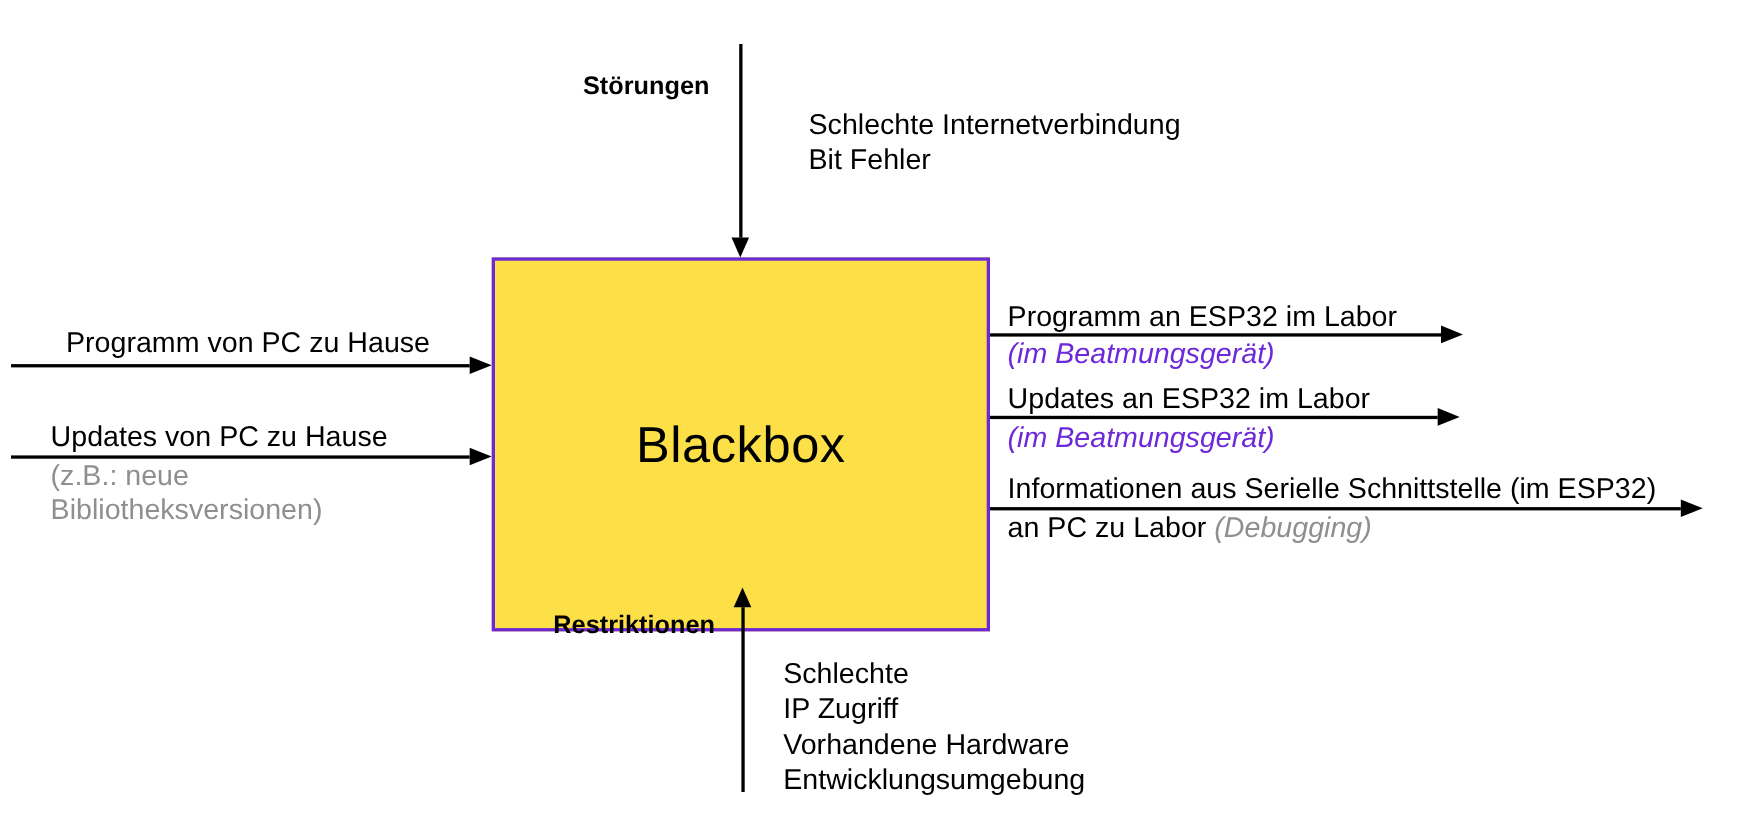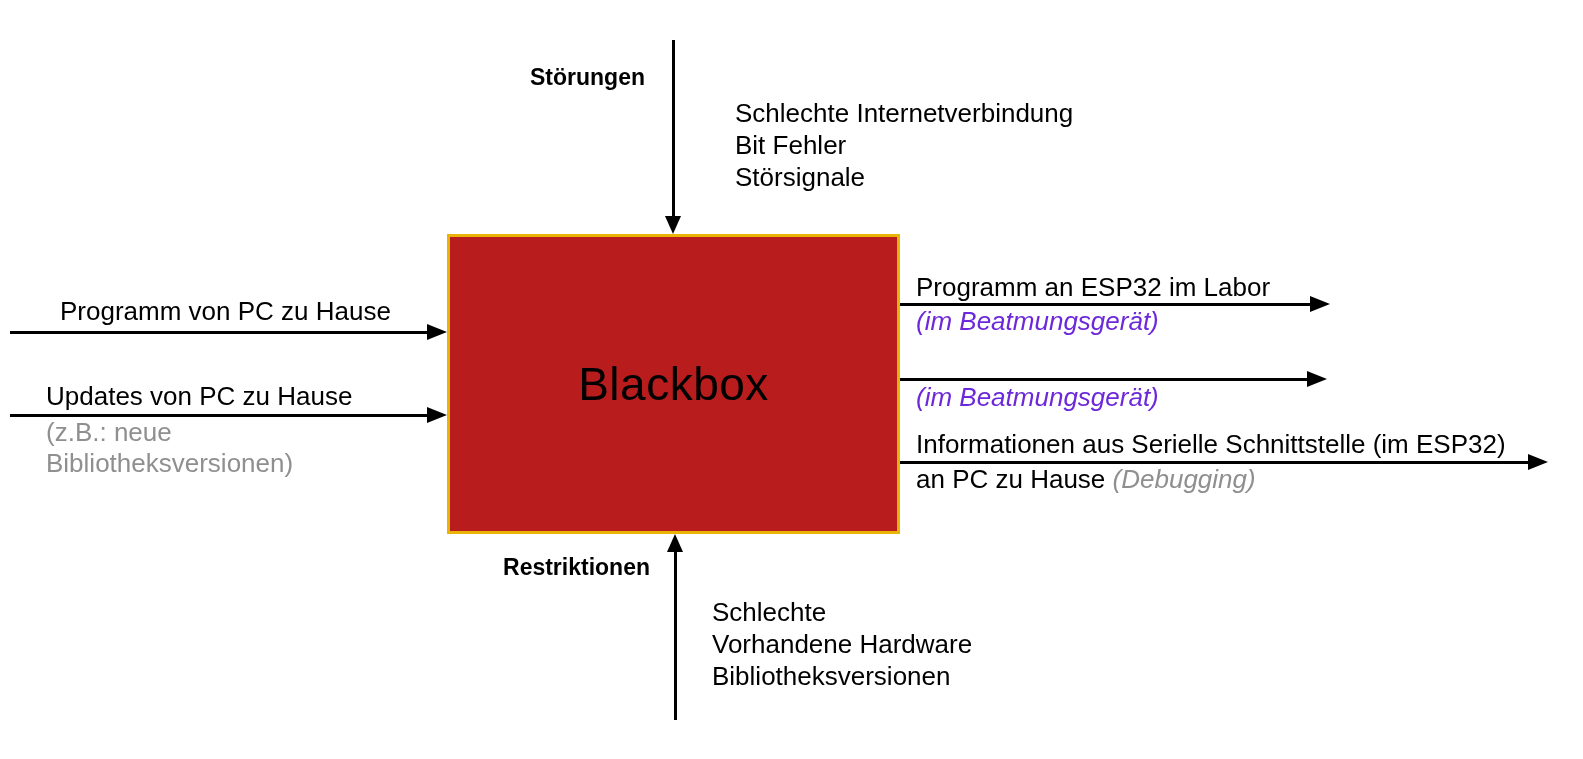--- a/index.html
+++ b/index.html
@@ -14,24 +14,24 @@
     background: #ffffff;
     font-family: "Liberation Sans", "DejaVu Sans", sans-serif;
     color: #000000;
     overflow: hidden;
   }
 
   
   .bb-box {
     position: absolute;
     left: 447px; top: 234px;
-    width: 453px; height: 300px;
+    width: 453px; height: 340px;
     box-sizing: border-box;
-    border: 3px solid #eab308;
-    background: #b91c1c;
+    border: 3px solid #6d28d9;
+    background: #fde047;
     display: flex;
     align-items: center;
     justify-content: center;
   }
   .bb-label {
     font-size: 46px;
     line-height: 1;
     color: #000000;
     letter-spacing: 0.5px;
   }
@@ -136,50 +136,51 @@
   <div class="bb-box">
     <span class="bb-label">Blackbox</span>
   </div>
 
   <div class="bold-title" id="storungen-title">Störungen</div>
   <div class="vline" id="top-arrow-line"></div>
   <div class="tri tri-down" id="top-arrow-head"></div>
   <div class="tlist" id="storungen-list">
     <div>Schlechte Internetverbindung</div>
     <div>Bit Fehler</div>
-    <div>Störsignale</div>
   </div>
 
   <div class="label" id="input1-label">Programm von PC zu Hause</div>
   <div class="hline" id="input1-line"></div>
   <div class="tri tri-right" id="input1-head"></div>
 
   <div class="label" id="input2-label">Updates von PC zu Hause</div>
   <div class="hline" id="input2-line"></div>
   <div class="tri tri-right" id="input2-head"></div>
   <div class="wrapnote" id="input2-note">(z.B.: neue Bibliotheksversionen)</div>
 
   <div class="label" id="output1-label">Programm an ESP32 im Labor</div>
   <div class="hline" id="output1-line"></div>
   <div class="tri tri-right" id="output1-head"></div>
   <div class="label muted italic" id="output1-note">(im Beatmungsgerät)</div>
 
+  <div class="label" id="output2-label">Updates an ESP32 im Labor</div>
   <div class="hline" id="output2-line"></div>
   <div class="tri tri-right" id="output2-head"></div>
   <div class="label muted italic" id="output2-note">(im Beatmungsgerät)</div>
 
   <div class="label" id="output3-label">Informationen aus Serielle Schnittstelle (im ESP32)</div>
   <div class="hline" id="output3-line"></div>
   <div class="tri tri-right" id="output3-head"></div>
   <div class="label" id="output3-label2">
-    <span>an PC zu Hause</span><span class="inline-note">(Debugging)</span>
+    <span>an PC zu Labor</span><span class="inline-note">(Debugging)</span>
   </div>
 
   <div class="tri tri-up" id="bottom-arrow-head"></div>
   <div class="vline" id="bottom-arrow-line"></div>
   <div class="bold-title" id="restriktionen-title">Restriktionen</div>
   <div class="tlist" id="restriktionen-list">
     <div>Schlechte</div>
+    <div>IP Zugriff</div>
     <div>Vorhandene Hardware</div>
-    <div>Bibliotheksversionen</div>
+    <div>Entwicklungsumgebung</div>
   </div>
 
 </div>
 
 </body></html>

